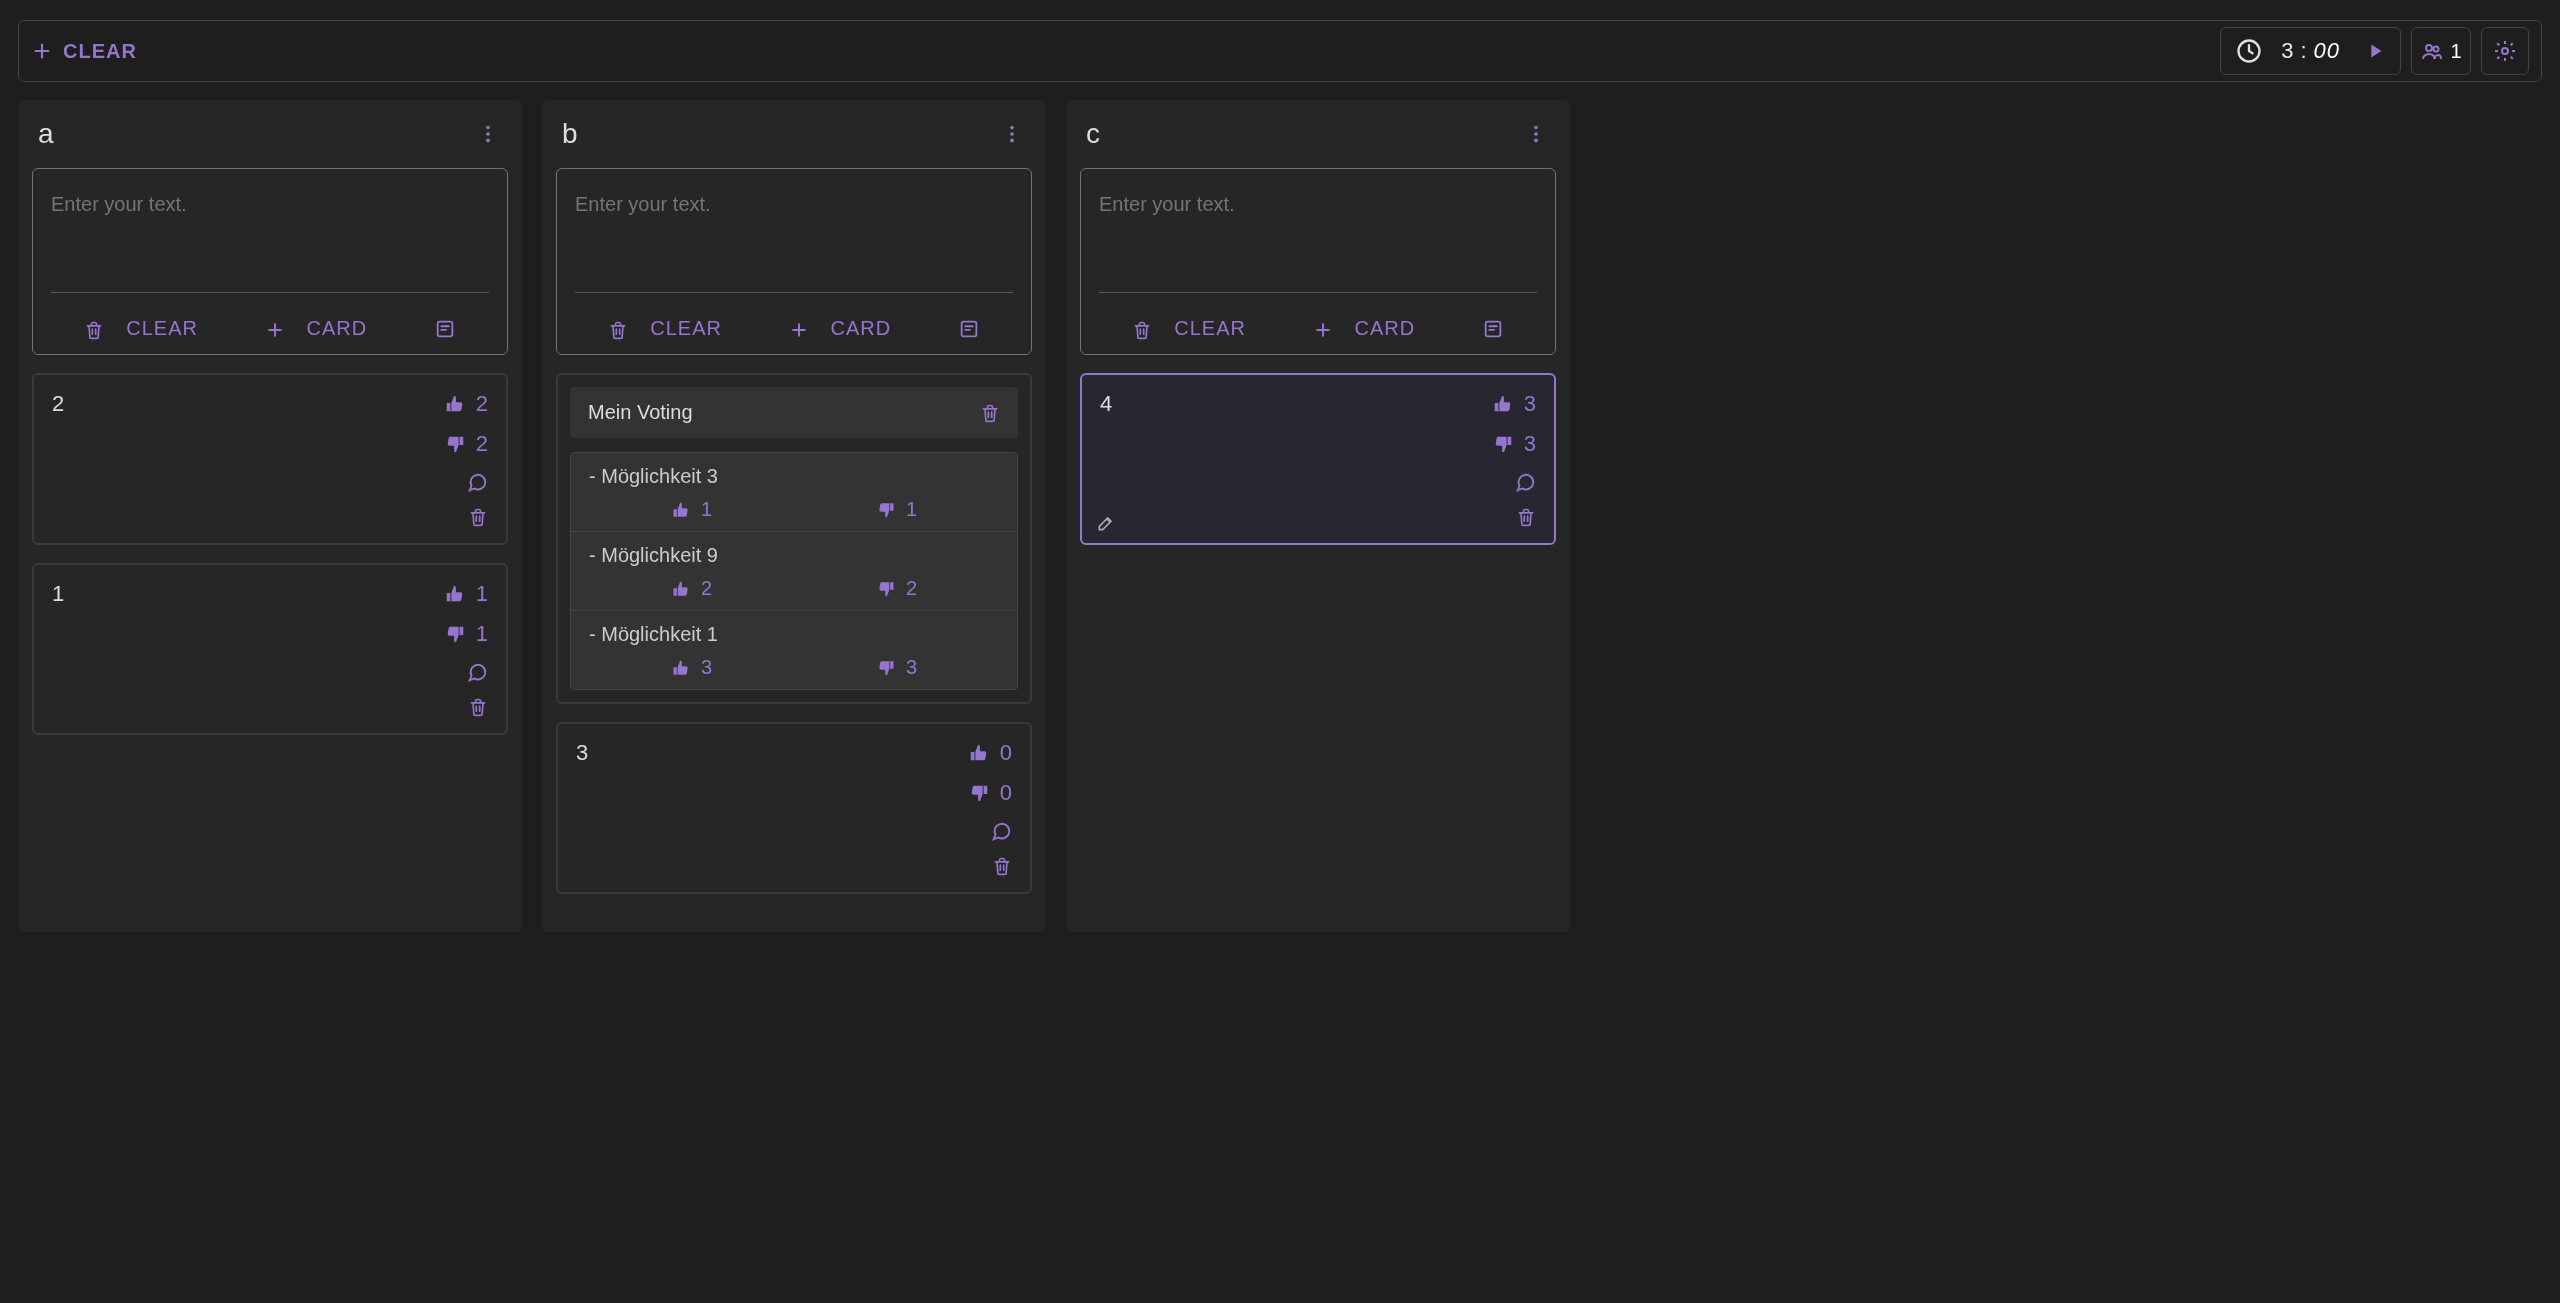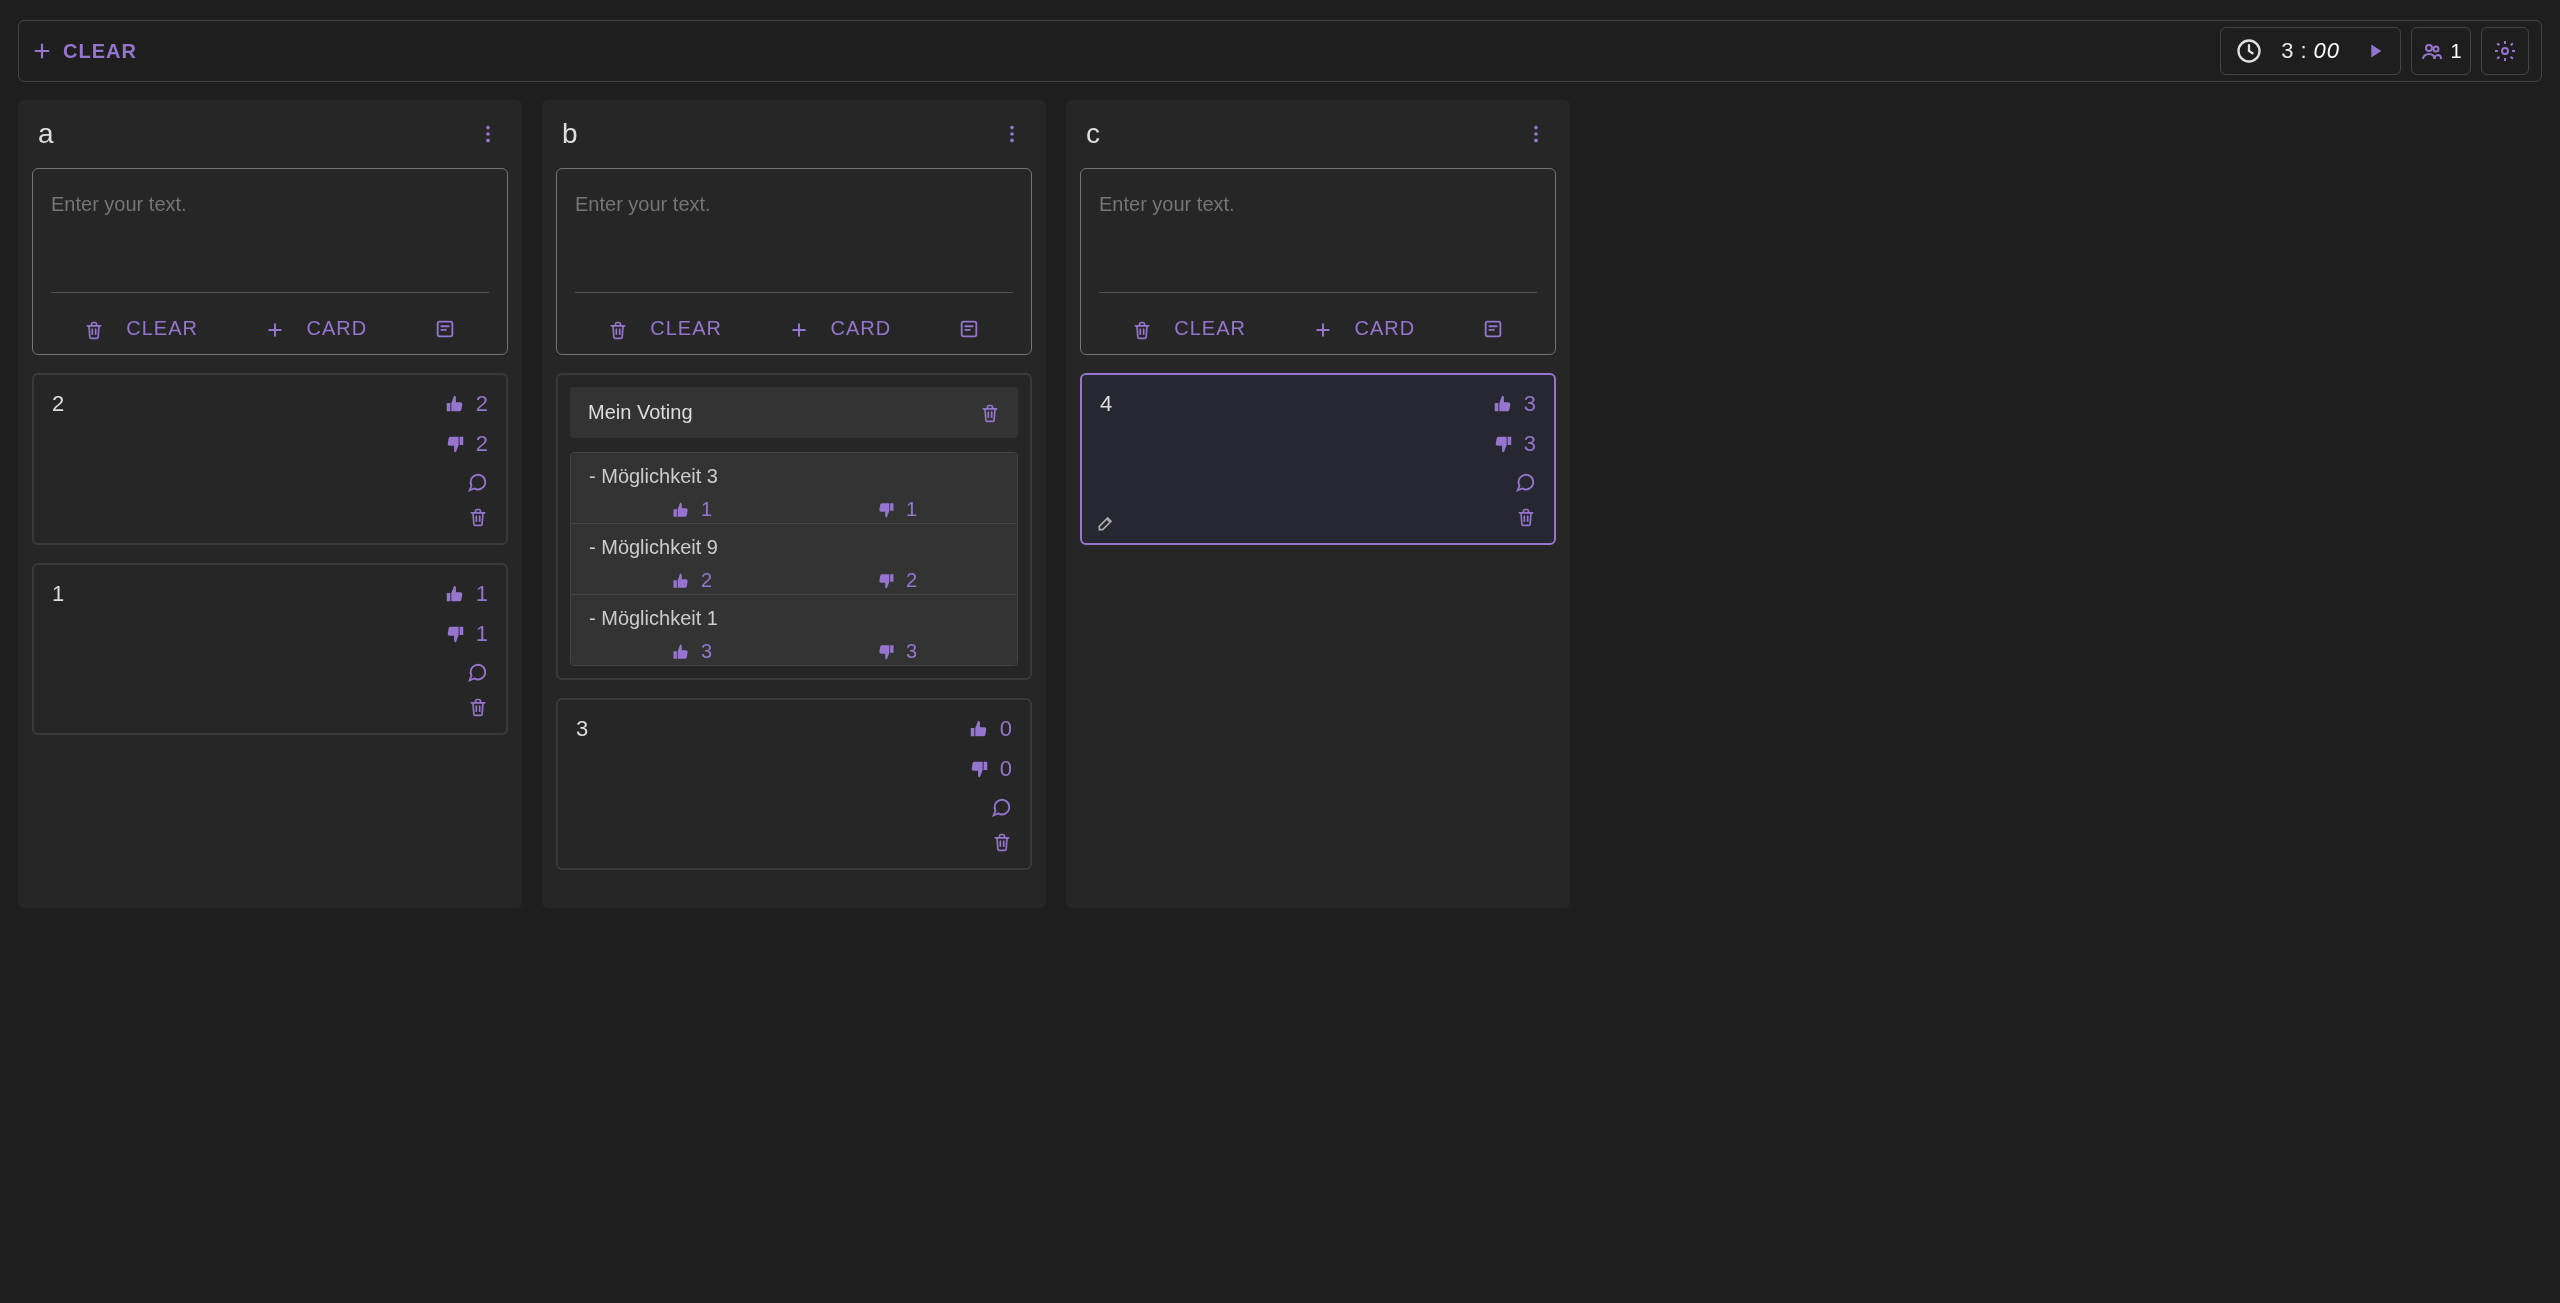--- a/index.html
+++ b/index.html
@@ -183,21 +183,21 @@
     color:#ddd;
     font-size:20px;
   }
   .voting-options {
     border:1px solid #444;
     border-radius:4px;
     overflow:hidden;
   }
   .voting-option {
     background: var(--sub-card-bg);
-    padding: 12px 18px 2px 18px;
+    padding: 12px 18px 10px 18px;
     border-bottom:1px solid #444;
   }
   .voting-option:last-child { border-bottom:none;}
   .voting-option-label {
     color:#ccc; font-size:20px; margin-bottom:10px;
   }
   .voting-option-votes {
     display:flex; justify-content:space-around;
   }
   .voting-option-votes .vote-line { font-size:20px;}

